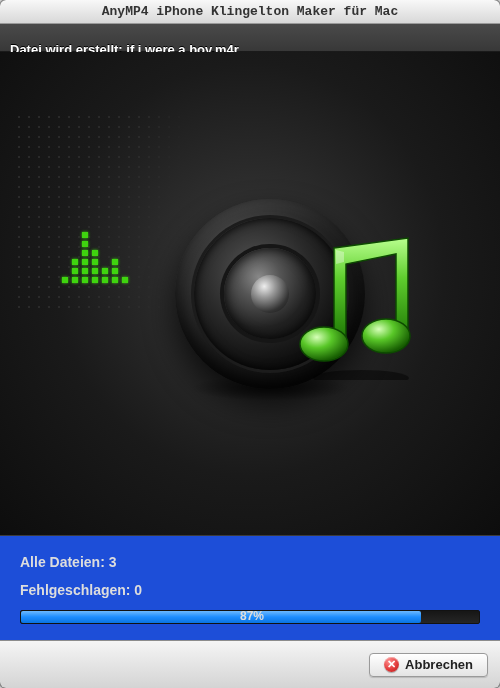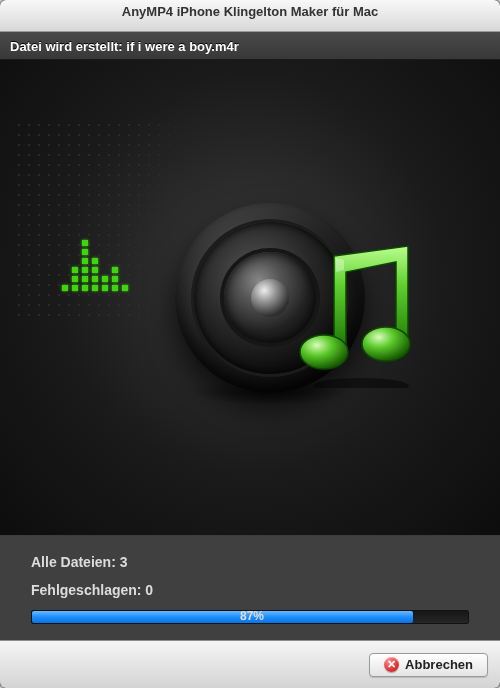--- a/index.html
+++ b/index.html
@@ -3,27 +3,27 @@
 <meta charset="utf-8">
 <style>
   * { box-sizing: border-box; margin: 0; padding: 0; }
   html, body { width: 500px; height: 688px; overflow: hidden; font-family: "Lucida Grande", "Helvetica Neue", Arial, sans-serif; background: #ccc; }
   .window {
     width: 500px; height: 688px; display: flex; flex-direction: column;
     background: #2b2b2b; border-radius: 6px; overflow: hidden;
     box-shadow: 0 0 0 1px #888;
   }
   .titlebar {
-    height: 32px; line-height: 24px; text-align: center;
+    height: 24px; line-height: 24px; text-align: center;
     background: linear-gradient(#f8f8f8, #d8d8d8);
     border-bottom: 1px solid #9a9a9a;
-    font-size: 13px; font-weight: bold; color: #333;
+    font-size: 13px; font-weight: bold; color: #333; font-family: Liberation Mono, monospace;
   }
   .statusbar {
-    height: 28px; line-height: 28px; padding: 1px 10px;
+    height: 28px; line-height: 28px; padding: 12px 10px;
     background: linear-gradient(#4a4a4a, #383838);
     border-bottom: 1px solid #1a1a1a;
     color: #fff; font-size: 13px; font-weight: bold;
     text-shadow: 0 -1px 0 #000;
   }
   .visual {
     flex: 1 1 auto;
     background: radial-gradient(ellipse at 50% 45%, #3a3a3a 0%, #1a1a1a 55%, #0d0d0d 100%);
     position: relative;
     display: flex; align-items: center; justify-content: center;
@@ -63,21 +63,21 @@
     background: radial-gradient(circle at 35% 30%, #eee 0%, #999 30%, #333 70%, #111 100%);
   }
   .speaker .base-shadow {
     position: absolute; left: 8%; bottom: -12px; width: 84%; height: 26px; border-radius: 50%;
     background: radial-gradient(ellipse at center, rgba(0,0,0,0.65), transparent 70%);
   }
   .note {
     position: absolute; right: 74px; top: 178px; width: 130px; height: 150px;
   }
   .info {
-    background: #404040; padding: 18px 31px 16px; color: #ddd; font-size: 14px; font-weight: bold;
+    background: #1d4ed8; padding: 18px 20px 16px; color: #ddd; font-size: 14px; font-weight: bold;
     border-top: 1px solid #3c3c3c;
   }
   .info-row { margin-bottom: 12px; }
   .info-row:last-of-type { margin-bottom: 14px; }
   .progress-wrap { position: relative; height: 14px; }
   .progress-track {
     position: absolute; inset: 0; border-radius: 2px;
     background: linear-gradient(#161616, #262626);
     border: 1px solid #121212;
   }

